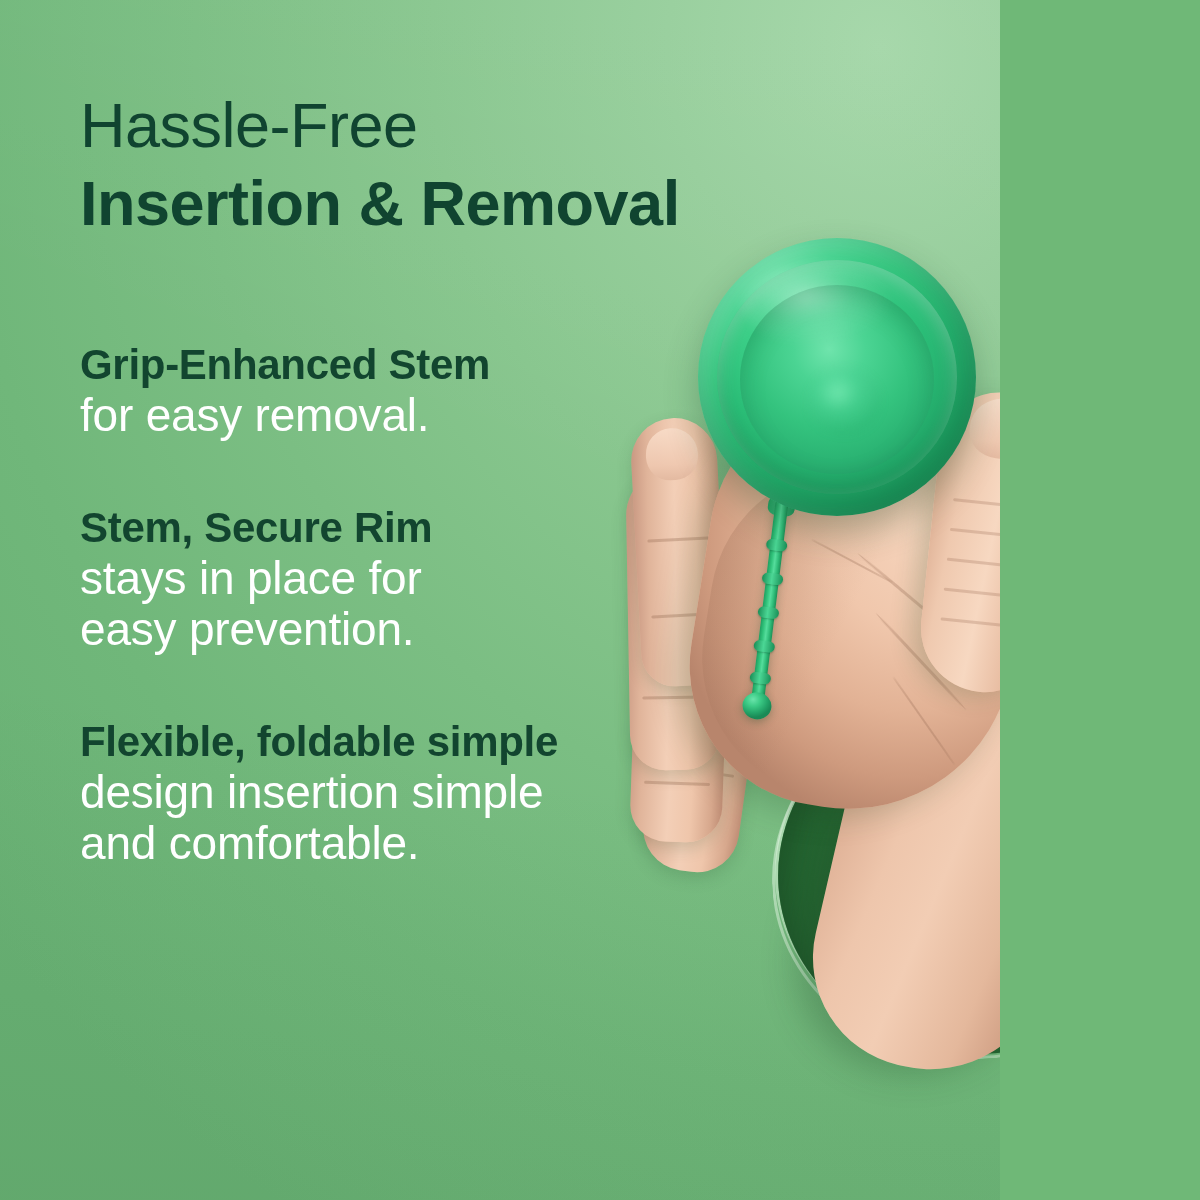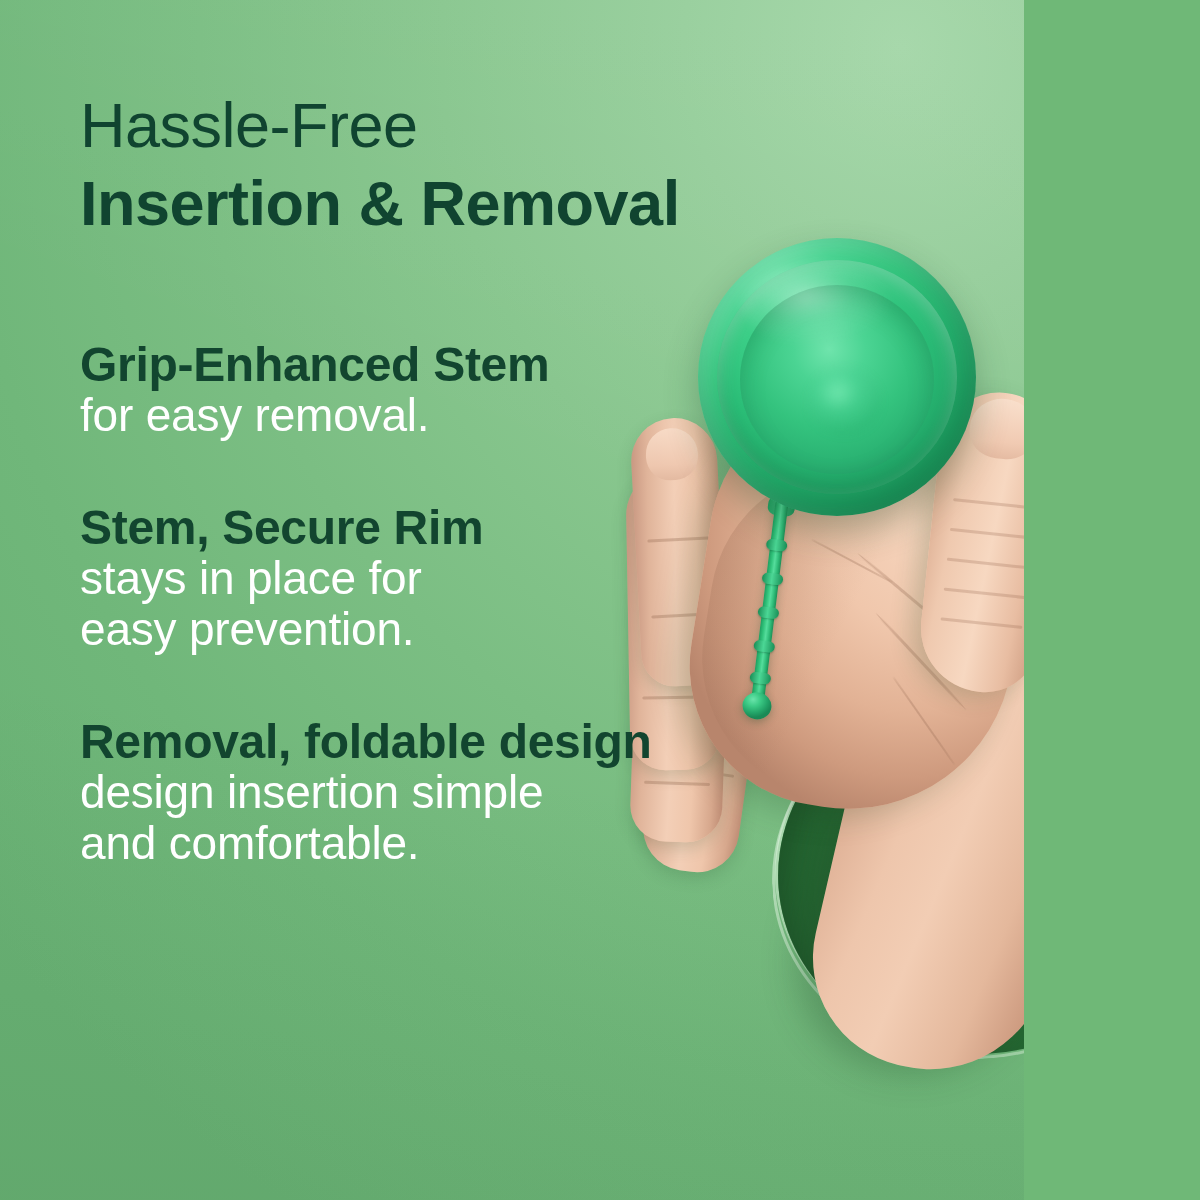--- a/index.html
+++ b/index.html
@@ -18,21 +18,20 @@
     height: 1200px;
     overflow: hidden;
     background:
       radial-gradient(118% 112% at 88% 4%,
           #A3D6A7 0%,
           #96CE9B 18%,
           #88C68E 38%,
           #7BBE83 58%,
           #70B77A 78%,
           #69B174 100%);
-    padding-left: 24px;
   }
 
   
   .bg-vignette {
     position: absolute;
     inset: 0;
     background:
       linear-gradient(200deg, rgba(255,255,255,0.05) 0%, rgba(255,255,255,0) 42%),
       linear-gradient(10deg, rgba(40,95,50,0.10) 0%, rgba(40,95,50,0) 38%);
     pointer-events: none;
@@ -62,21 +61,21 @@
   .bullets {
     margin-top: 98px;
   }
   .bullet {
     margin-bottom: 62px;
   }
   .bullet:last-child { margin-bottom: 0; }
 
   .bullet-title {
     display: block;
-    font-size: 48px;
+    font-size: 42px;
     line-height: 50px;
     font-weight: 700;
     color: #12452F;
     letter-spacing: -0.3px;
   }
   .bullet-body {
     display: block;
     font-size: 46px;
     line-height: 51px;
     font-weight: 400;
@@ -542,21 +541,21 @@
         <span class="bullet-body">for easy removal.</span>
       </div>
 
       <div class="bullet">
         <span class="bullet-title">Stem, Secure Rim</span>
         <span class="bullet-body">stays in place for
 easy prevention.</span>
       </div>
 
       <div class="bullet">
-        <span class="bullet-title">Removal, foldable design</span>
+        <span class="bullet-title">Flexible, foldable simple</span>
         <span class="bullet-body">design insertion simple
 and comfortable.</span>
       </div>
 
     </div>
   </div>
 
 </div>
 
 </body></html>

